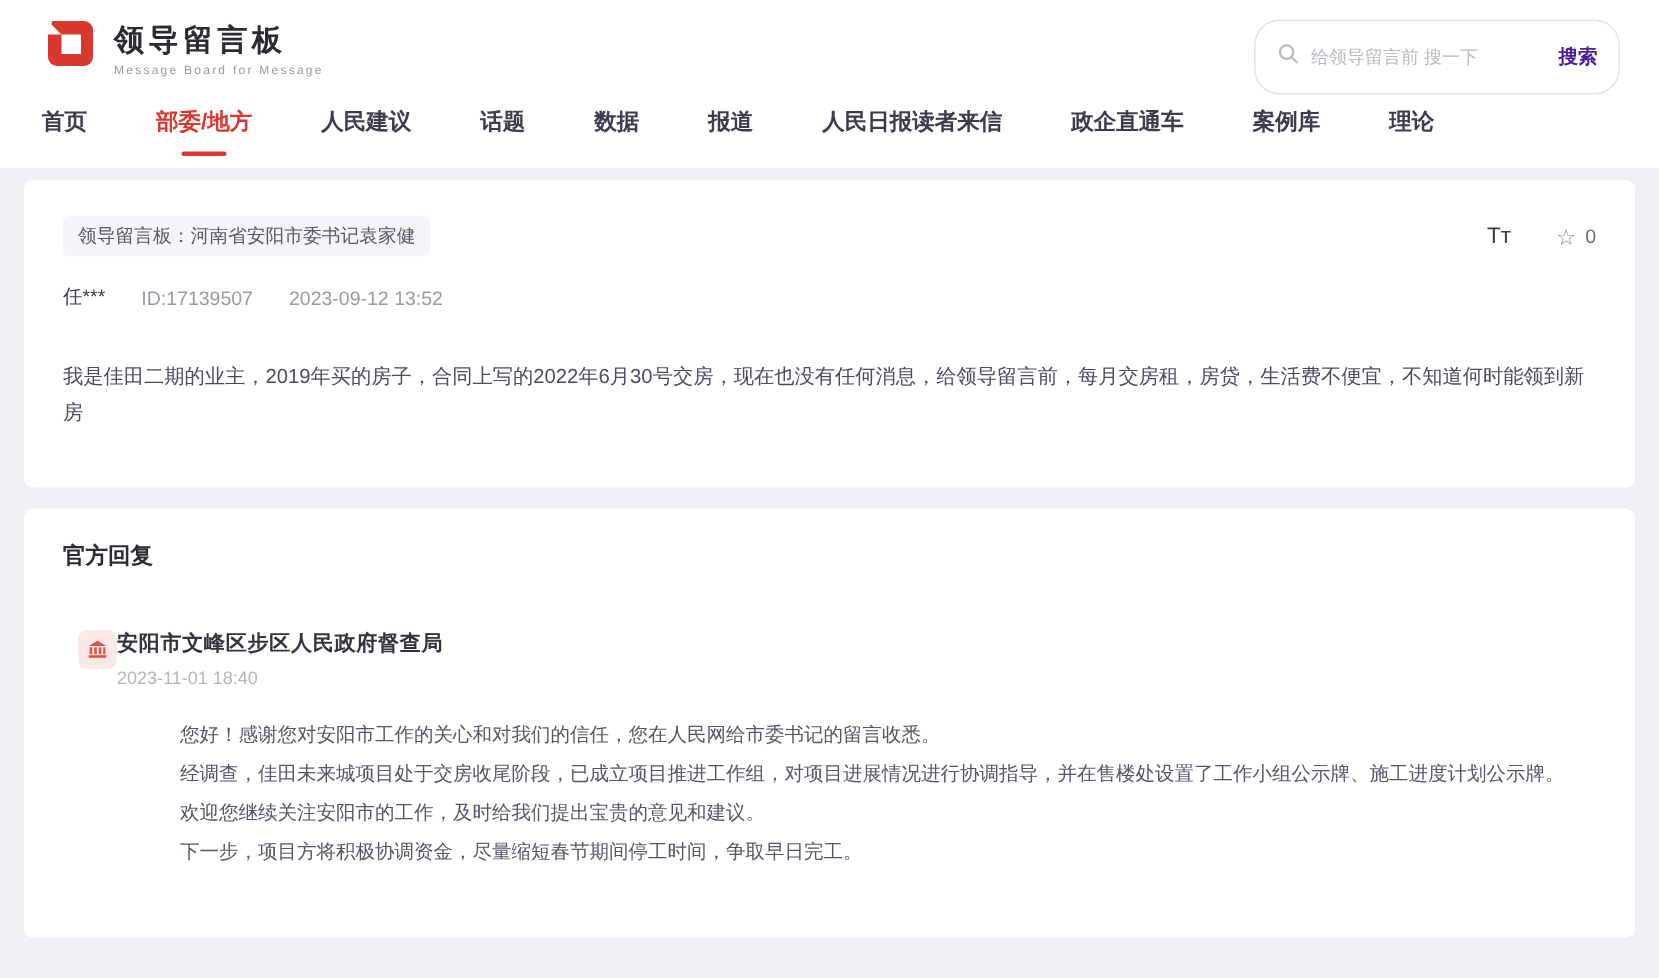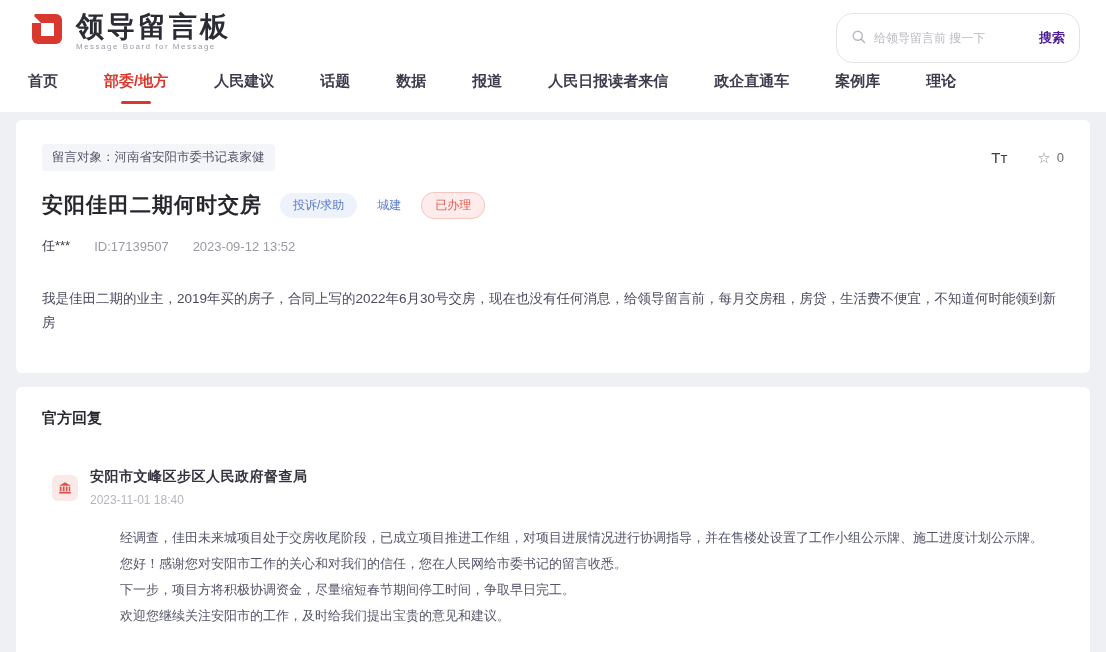--- a/index.html
+++ b/index.html
@@ -7,21 +7,21 @@
   body {
     font-family: "Liberation Sans", "DejaVu Sans", sans-serif;
     background: #eef0f3;
     overflow: hidden;
     position: relative;
   }
   
   .header { background: #fff; height: 112px; padding: 0 26px; }
   .header-top { display: flex; align-items: flex-start; justify-content: space-between; padding-top: 10px; height: 58px; }
   .logo { display: flex; align-items: center; gap: 10px; cursor: pointer; }
-  .logo-text .cn { font-size: 28px; font-weight: bold; color: #2b2b33; letter-spacing: 3px; line-height: 26px; }
+  .logo-text .cn { font-size: 20px; font-weight: bold; color: #2b2b33; letter-spacing: 3px; line-height: 26px; }
   .logo-text .en { font-size: 8px; color: #9a9aa5; letter-spacing: 1.5px; margin-top: 2px; }
   .searchbar { width: 244px; height: 50px; border: 1px solid #e3e4e8; border-radius: 17px; display: flex; align-items: center; padding: 0 14px; gap: 8px; background: #fff; margin-top: 3px; }
   .searchbar input { border: none; outline: none; flex: 1; font-size: 12px; color: #333; background: transparent; font-family: inherit; }
   .searchbar input::placeholder { color: #b9bac2; }
   .search-btn { color: #4c1d95; font-size: 13px; font-weight: bold; cursor: pointer; white-space: nowrap; }
   .nav { display: flex; gap: 46px; align-items: center; height: 46px; padding-left: 2px; }
   .nav-item { font-size: 15px; color: #3c3c4c; font-weight: 600; position: relative; cursor: pointer; white-space: nowrap; }
   .nav-item.active { color: #d9382e; }
   .nav-item.active::after { content: ""; position: absolute; left: 50%; transform: translateX(-50%); bottom: -13px; width: 30px; height: 3px; background: #d9382e; border-radius: 2px; }
   
@@ -38,21 +38,21 @@
   .tag { font-size: 12px; padding: 4px 13px; border-radius: 13px; white-space: nowrap; }
   .tag.blue { background: #eef2fb; color: #5a7cc8; }
   .tag.plain { color: #5a7cc8; padding: 4px 2px; }
   .tag.red { background: #fdeceb; color: #e05a50; border: 1px solid #f6c6c1; }
   .meta { margin-top: 18px; font-size: 13px; color: #9a9aa6; display: flex; gap: 24px; align-items: center; }
   .meta .author { color: #3c3c4c; }
   .body-text { margin-top: 32px; font-size: 13.5px; color: #4b4b60; line-height: 24px; }
   .card2 { margin-top: 14px; padding: 22px 26px 44px; }
   .section-title { font-size: 15px; font-weight: bold; color: #2b2b33; }
   .reply { margin-top: 36px; padding-left: 10px; }
-  .reply-head { display: flex; gap: 12px; align-items: center; margin-top: 40px; }
+  .reply-head { display: flex; align-items: flex-start; margin-top: 40px; }
   .org-icon { width: 26px; height: 26px; border-radius: 6px; background: #fbe9e7; display: flex; align-items: center; justify-content: center; flex: none; }
   .org-name { font-size: 14px; font-weight: bold; color: #33333f; letter-spacing: 0.5px; }
   .reply-time { font-size: 12px; color: #b5b5bf; margin-top: 7px; }
   .reply-body { margin-left: 68px; margin-top: 18px; font-size: 13px; color: #55556a; line-height: 26px; }
 </style>
 </head>
 <body>
 
 <div class="header">
   <div class="header-top">
@@ -91,35 +91,29 @@
     <span class="nav-item">人民日报读者来信</span>
     <span class="nav-item">政企直通车</span>
     <span class="nav-item">案例库</span>
     <span class="nav-item">理论</span>
   </div>
 </div>
 
 <div class="card card1">
   <div class="row-top">
     <div class="recipient">
-      <span>留言对象：</span><span>河南省安阳市委书记袁家健</span>
+      <span>领导留言板：</span><span>河南省安阳市委书记袁家健</span>
     </div>
     <div class="controls">
       <span class="font-ctrl">Tт</span>
       <span class="star">
         <span class="glyph">☆</span>
         <span>0</span>
       </span>
     </div>
-  </div>
-  <div class="title-row">
-    <h1 class="msg-title">安阳佳田二期何时交房</h1>
-    <span class="tag blue">投诉/求助</span>
-    <span class="tag plain">城建</span>
-    <span class="tag red">已办理</span>
   </div>
   <div class="meta">
     <span class="author">任***</span>
     <span>ID:17139507</span>
     <span>2023-09-12 13:52</span>
   </div>
   <div class="body-text">我是佳田二期的业主，2019年买的房子，合同上写的2022年6月30号交房，现在也没有任何消息，给领导留言前，每月交房租，房贷，生活费不便宜，不知道何时能领到新房</div>
 </div>
 
 <div class="card card2">
@@ -135,19 +129,19 @@
           <rect x="18.5" y="9.5" width="2.5" height="8"></rect>
           <rect x="2" y="18.5" width="20" height="3"></rect>
         </svg>
       </span>
       <div>
         <div class="org-name">安阳市文峰区步区人民政府督查局</div>
         <div class="reply-time">2023-11-01 18:40</div>
       </div>
     </div>
     <div class="reply-body">
+      <div>您好！感谢您对安阳市工作的关心和对我们的信任，您在人民网给市委书记的留言收悉。</div>
       <div>经调查，佳田未来城项目处于交房收尾阶段，已成立项目推进工作组，对项目进展情况进行协调指导，并在售楼处设置了工作小组公示牌、施工进度计划公示牌。</div>
-      <div>您好！感谢您对安阳市工作的关心和对我们的信任，您在人民网给市委书记的留言收悉。</div>
+      <div>欢迎您继续关注安阳市的工作，及时给我们提出宝贵的意见和建议。</div>
       <div>下一步，项目方将积极协调资金，尽量缩短春节期间停工时间，争取早日完工。</div>
-      <div>欢迎您继续关注安阳市的工作，及时给我们提出宝贵的意见和建议。</div>
     </div>
   </div>
 </div>
 
 </body></html>

